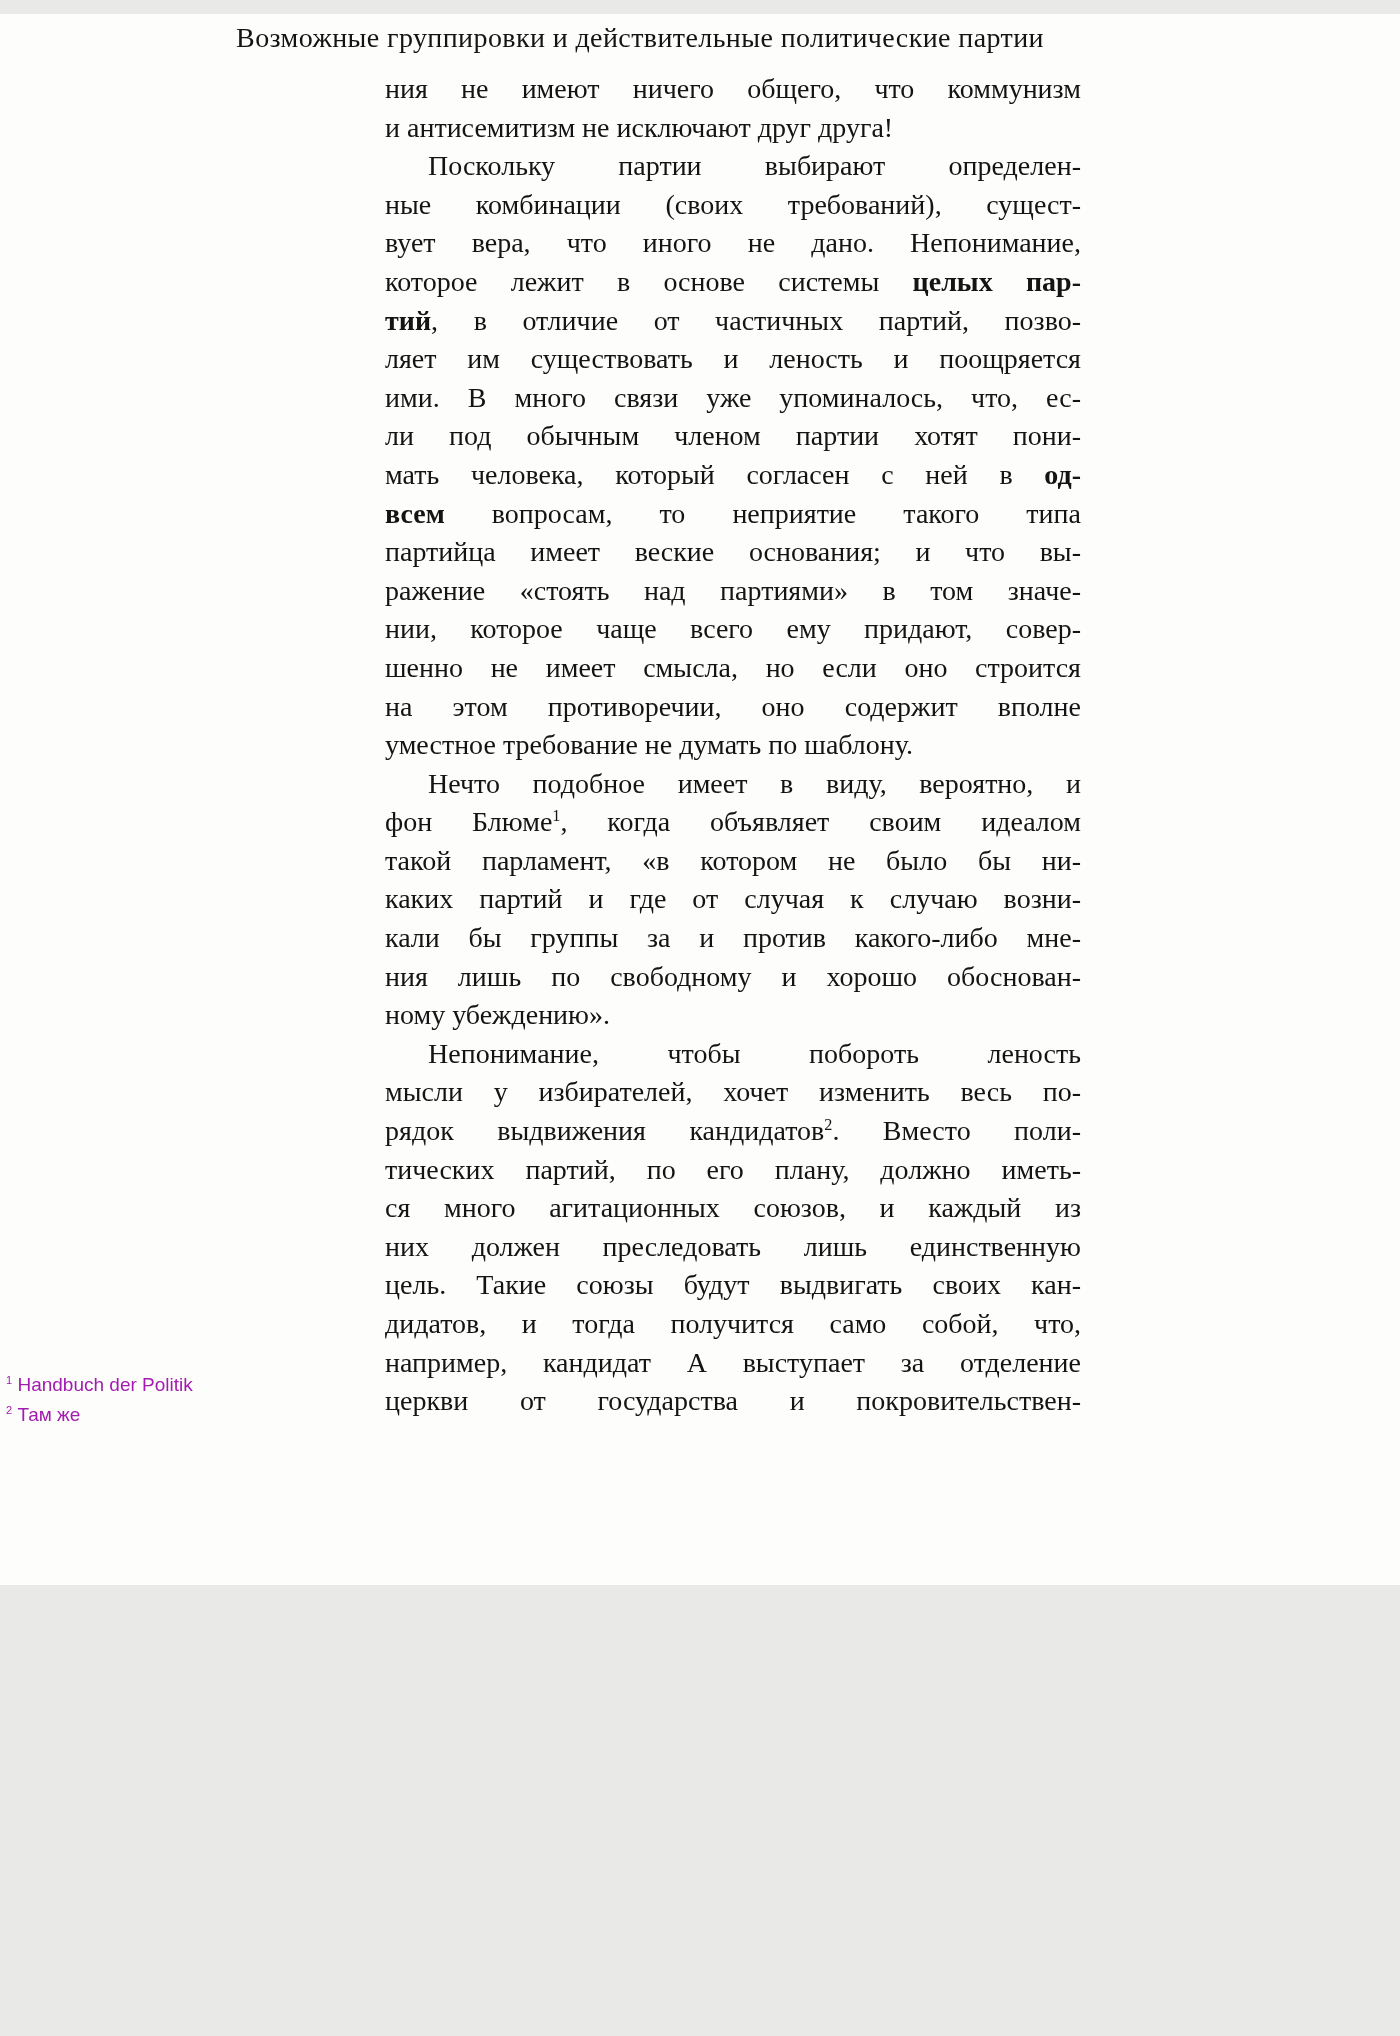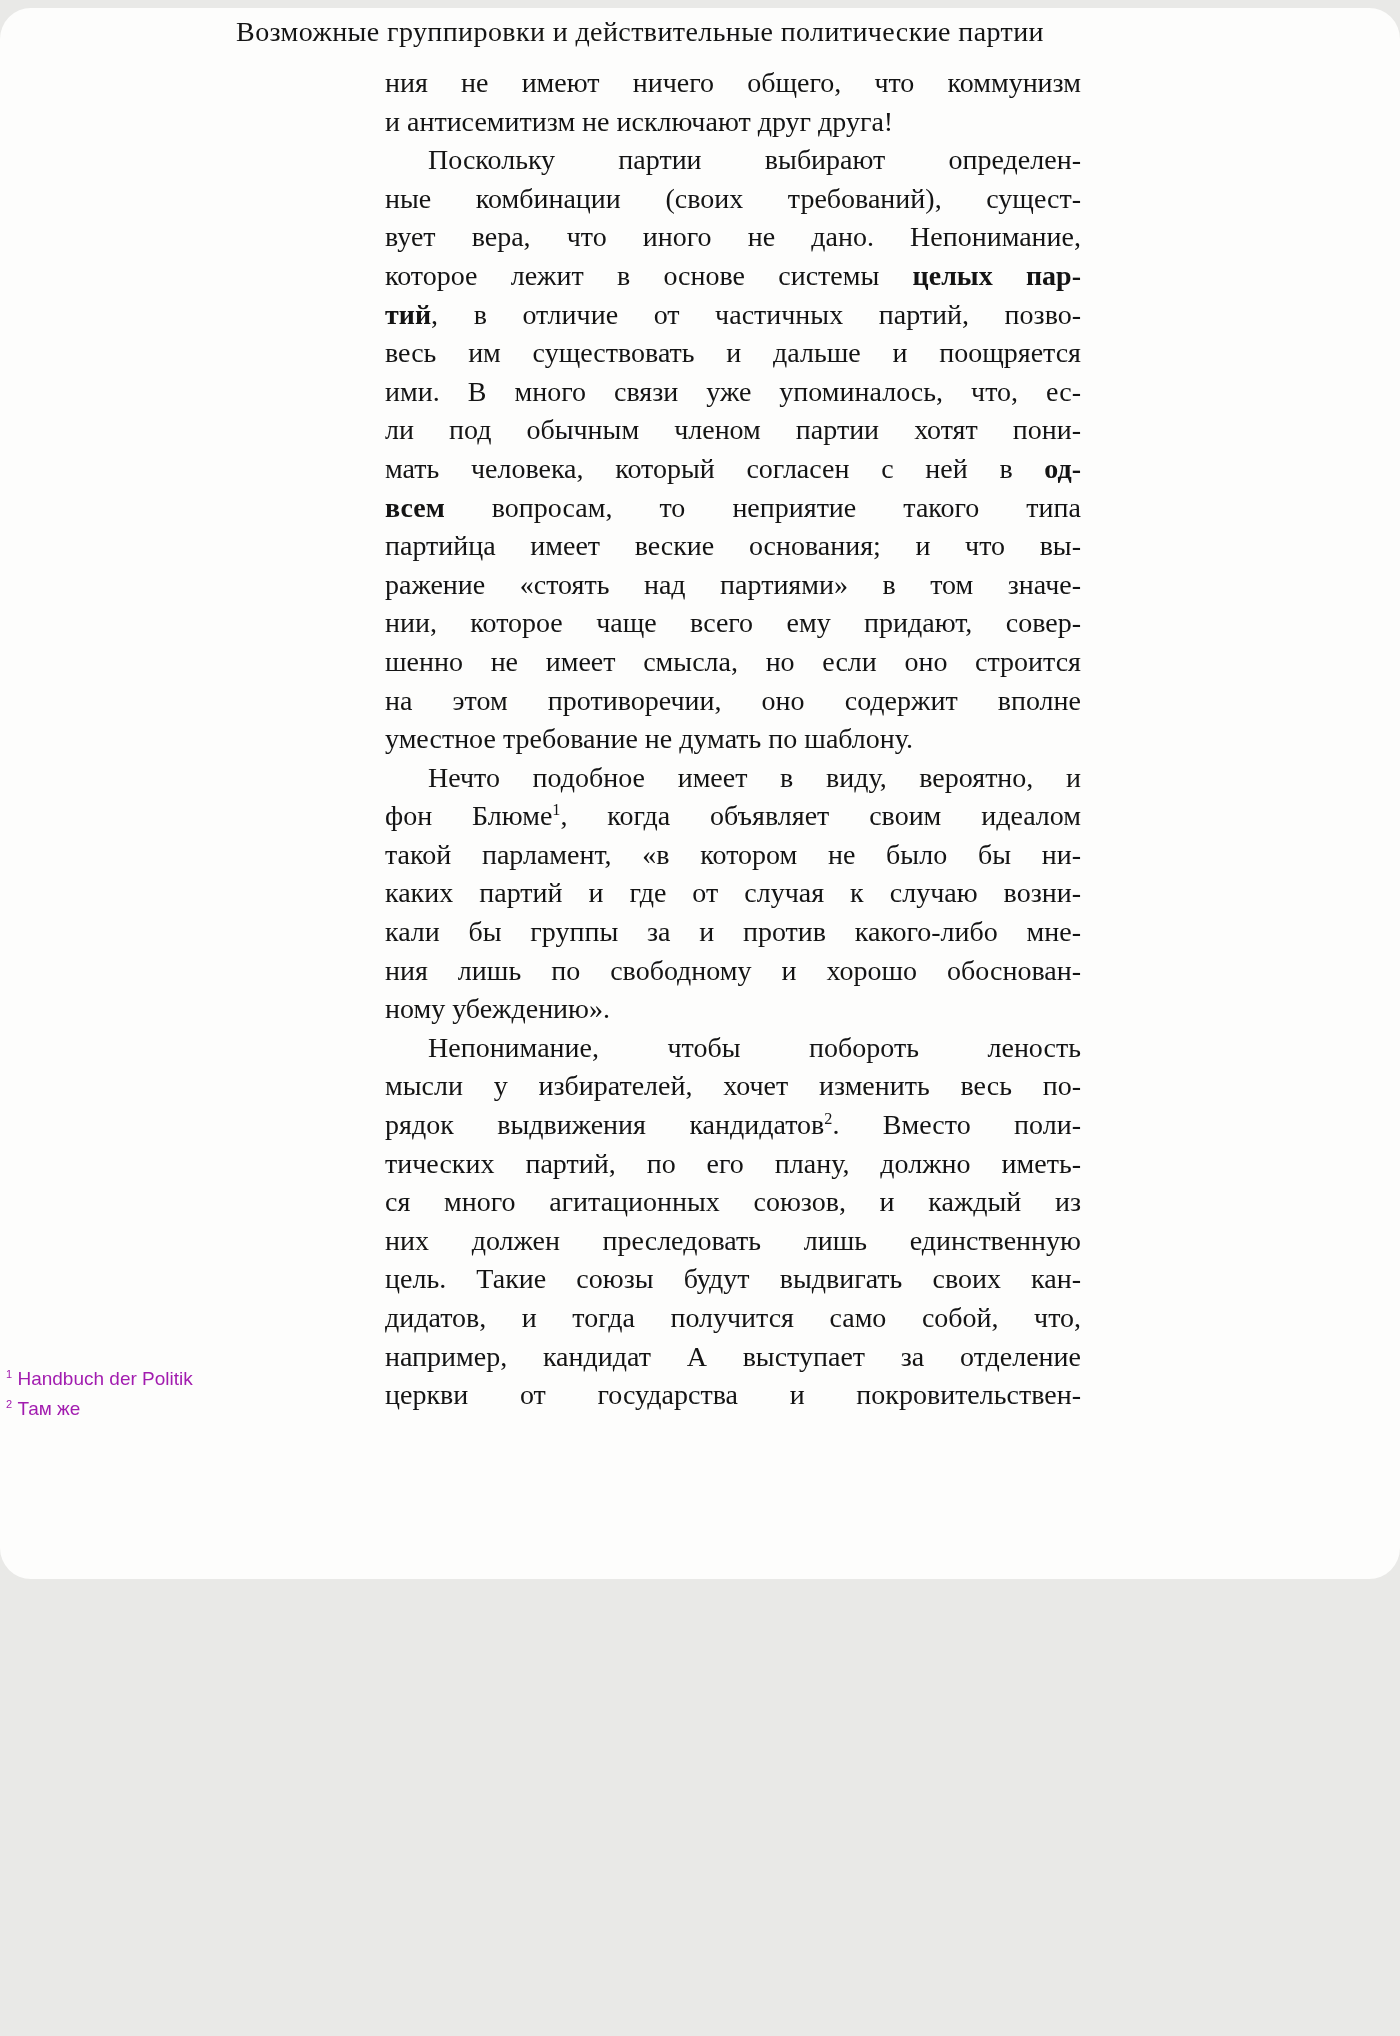--- a/index.html
+++ b/index.html
@@ -8,22 +8,21 @@
     background: #e9e9e7;
   }
   .page {
     position: relative;
     width: 1400px;
     height: 1571px;
     background: var(--paper, #fdfdfc);
     color: var(--ink, #141414);
     font-family: "Liberation Serif", "DejaVu Serif", serif;
     overflow: hidden;
-    margin: 8px auto;
-    border-radius: 31px;
+    margin: 14px auto;
   }
   .running-head {
     position: absolute;
     top: 8px;
     left: 0;
     width: 1280px;
     text-align: center;
     font-size: 28px;
     letter-spacing: 0.4px;
     white-space: nowrap;
@@ -83,21 +82,21 @@
       <div class="paragraph">
         <div class="line"><span>ния не имеют ничего общего, что коммунизм</span></div>
         <div class="line last"><span>и антисемитизм не исключают друг друга!</span></div>
       </div>
       <div class="paragraph indent">
         <div class="line"><span>Поскольку партии выбирают определен-</span></div>
         <div class="line"><span>ные комбинации (своих требований), сущест-</span></div>
         <div class="line"><span>вует вера, что иного не дано. Непонимание,</span></div>
         <div class="line"><span>которое лежит в основе системы </span><span class="bold">целых пар-</span></div>
         <div class="line"><span class="bold">тий</span><span>, в отличие от частичных партий, позво-</span></div>
-        <div class="line"><span>весь им существовать и дальше и поощряется</span></div>
+        <div class="line"><span>ляет им существовать и леность и поощряется</span></div>
         <div class="line"><span>ими. В много связи уже упоминалось, что, ес-</span></div>
         <div class="line"><span>ли под обычным членом партии хотят пони-</span></div>
         <div class="line"><span>мать человека, который согласен с ней в </span><span class="bold">од-</span></div>
         <div class="line"><span class="bold">всем</span><span> вопросам, то неприятие такого типа</span></div>
         <div class="line"><span>партийца имеет веские основания; и что вы-</span></div>
         <div class="line"><span>ражение «стоять над партиями» в том значе-</span></div>
         <div class="line"><span>нии, которое чаще всего ему придают, совер-</span></div>
         <div class="line"><span>шенно не имеет смысла, но если оно строится</span></div>
         <div class="line"><span>на этом противоречии, оно содержит вполне</span></div>
         <div class="line last"><span>уместное требование не думать по шаблону.</span></div>

